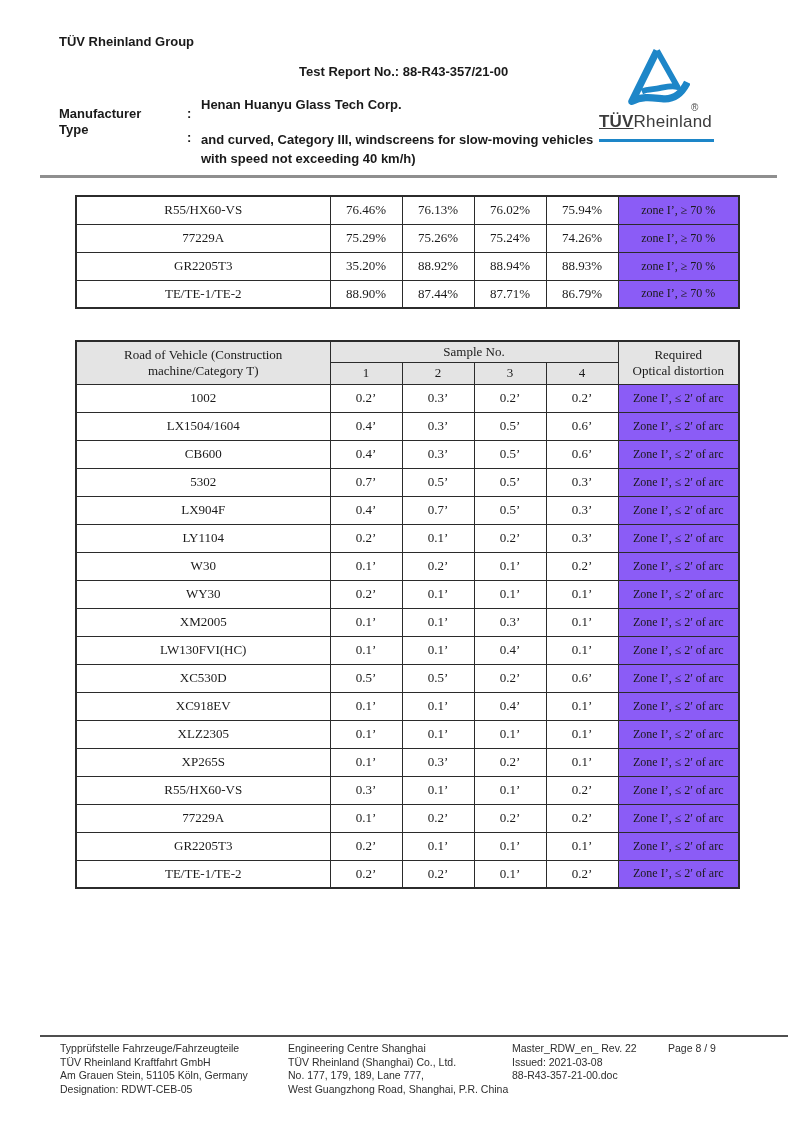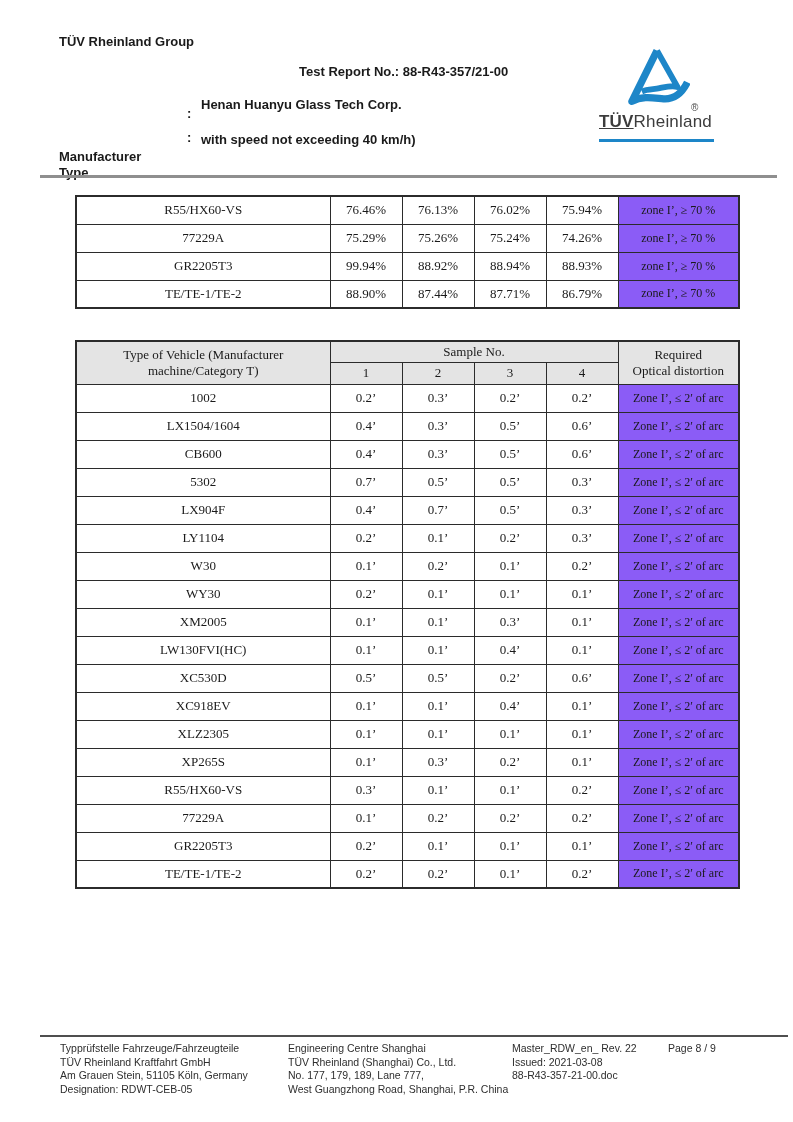--- a/index.html
+++ b/index.html
@@ -4,21 +4,21 @@
 <style>
   html,body{margin:0;padding:0;}
   body{
     width:793px;height:1122px;background:#ffffff;position:relative;
     font-family:"Liberation Sans",sans-serif;color:#1a1a1a;overflow:hidden;
   }
   .abs{position:absolute;}
   
   #group-title{left:59px;top:34px;font-size:13px;font-weight:bold;}
   #report-no{left:299px;top:64px;font-size:13px;font-weight:bold;}
-  .info-label{left:59px;font-size:13px;font-weight:bold;margin-top:43px;}
+  .info-label{left:59px;font-size:13px;font-weight:bold;}
   .info-colon{left:187px;font-size:13px;font-weight:bold;}
   .info-value{left:201px;font-size:13px;font-weight:bold;width:400px;}
   .type-line{display:block;line-height:19px;}
   #rule-top{left:40px;top:175px;width:737px;height:3px;background:#8f8f8f;}
   
   #logo-triangle{left:624px;top:46px;}
   #logo-word{left:599px;top:112px;font-size:17px;color:#3c3c3c;letter-spacing:0.2px;white-space:nowrap;}
   #logo-word .b{font-weight:bold;text-decoration:underline;}
   #logo-reg{left:691px;top:102px;font-size:10px;color:#4a4a4a;}
   #logo-underline{left:599px;top:139px;width:115px;height:3px;background:#1d86c8;}
@@ -61,20 +61,21 @@
 <div class="abs" id="logo-word"><span class="b">TÜV</span><span>Rheinland</span></div>
 <div class="abs" id="logo-underline"></div>
 
 <div class="abs info-label" style="top:106px;">Manufacturer</div>
 <div class="abs info-colon" style="top:106px;">:</div>
 <div class="abs info-value" style="top:97px;">Henan Huanyu Glass Tech Corp.</div>
 
 <div class="abs info-label" style="top:122px;">Type</div>
 <div class="abs info-colon" style="top:130px;">:</div>
 <div class="abs info-value" style="top:130px;">
+  <span class="type-line">and curved, Category III, windscreens for slow-moving vehicles</span>
   <span class="type-line">with speed not exceeding 40 km/h)</span>
 </div>
 
 <div class="abs" id="rule-top"></div>
 
 <table class="abs" id="table1">
   <colgroup>
     <col style="width:254px">
       <col style="width:72px">
       <col style="width:72px">
@@ -94,21 +95,21 @@
       <tr>
         <td>77229A</td>
         <td>75.29%</td>
         <td>75.26%</td>
         <td>75.24%</td>
         <td>74.26%</td>
         <td class="req">zone I’, ≥ 70 %</td>
       </tr>
       <tr>
         <td>GR2205T3</td>
-        <td>99.94%</td>
+        <td>35.20%</td>
         <td>88.92%</td>
         <td>88.94%</td>
         <td>88.93%</td>
         <td class="req">zone I’, ≥ 70 %</td>
       </tr>
       <tr>
         <td>TE/TE-1/TE-2</td>
         <td>88.90%</td>
         <td>87.44%</td>
         <td>87.71%</td>
@@ -125,21 +126,21 @@
     <col style="width:254px">
       <col style="width:72px">
       <col style="width:72px">
     <col style="width:72px">
       <col style="width:72px">
       <col style="width:121px">
   </colgroup>
   <thead>
     <tr>
       <th rowspan="2">
-        <span class="hdr-line">Type of  Vehicle (Manufacturer</span>
+        <span class="hdr-line">Road of  Vehicle (Construction</span>
         <span class="hdr-line">machine/Category T)</span>
       </th>
       <th colspan="4">Sample No.</th>
       <th rowspan="2">
         <span class="hdr-line">Required</span>
         <span class="hdr-line">Optical distortion</span>
       </th>
     </tr>
     <tr>
       <th>1</th>

